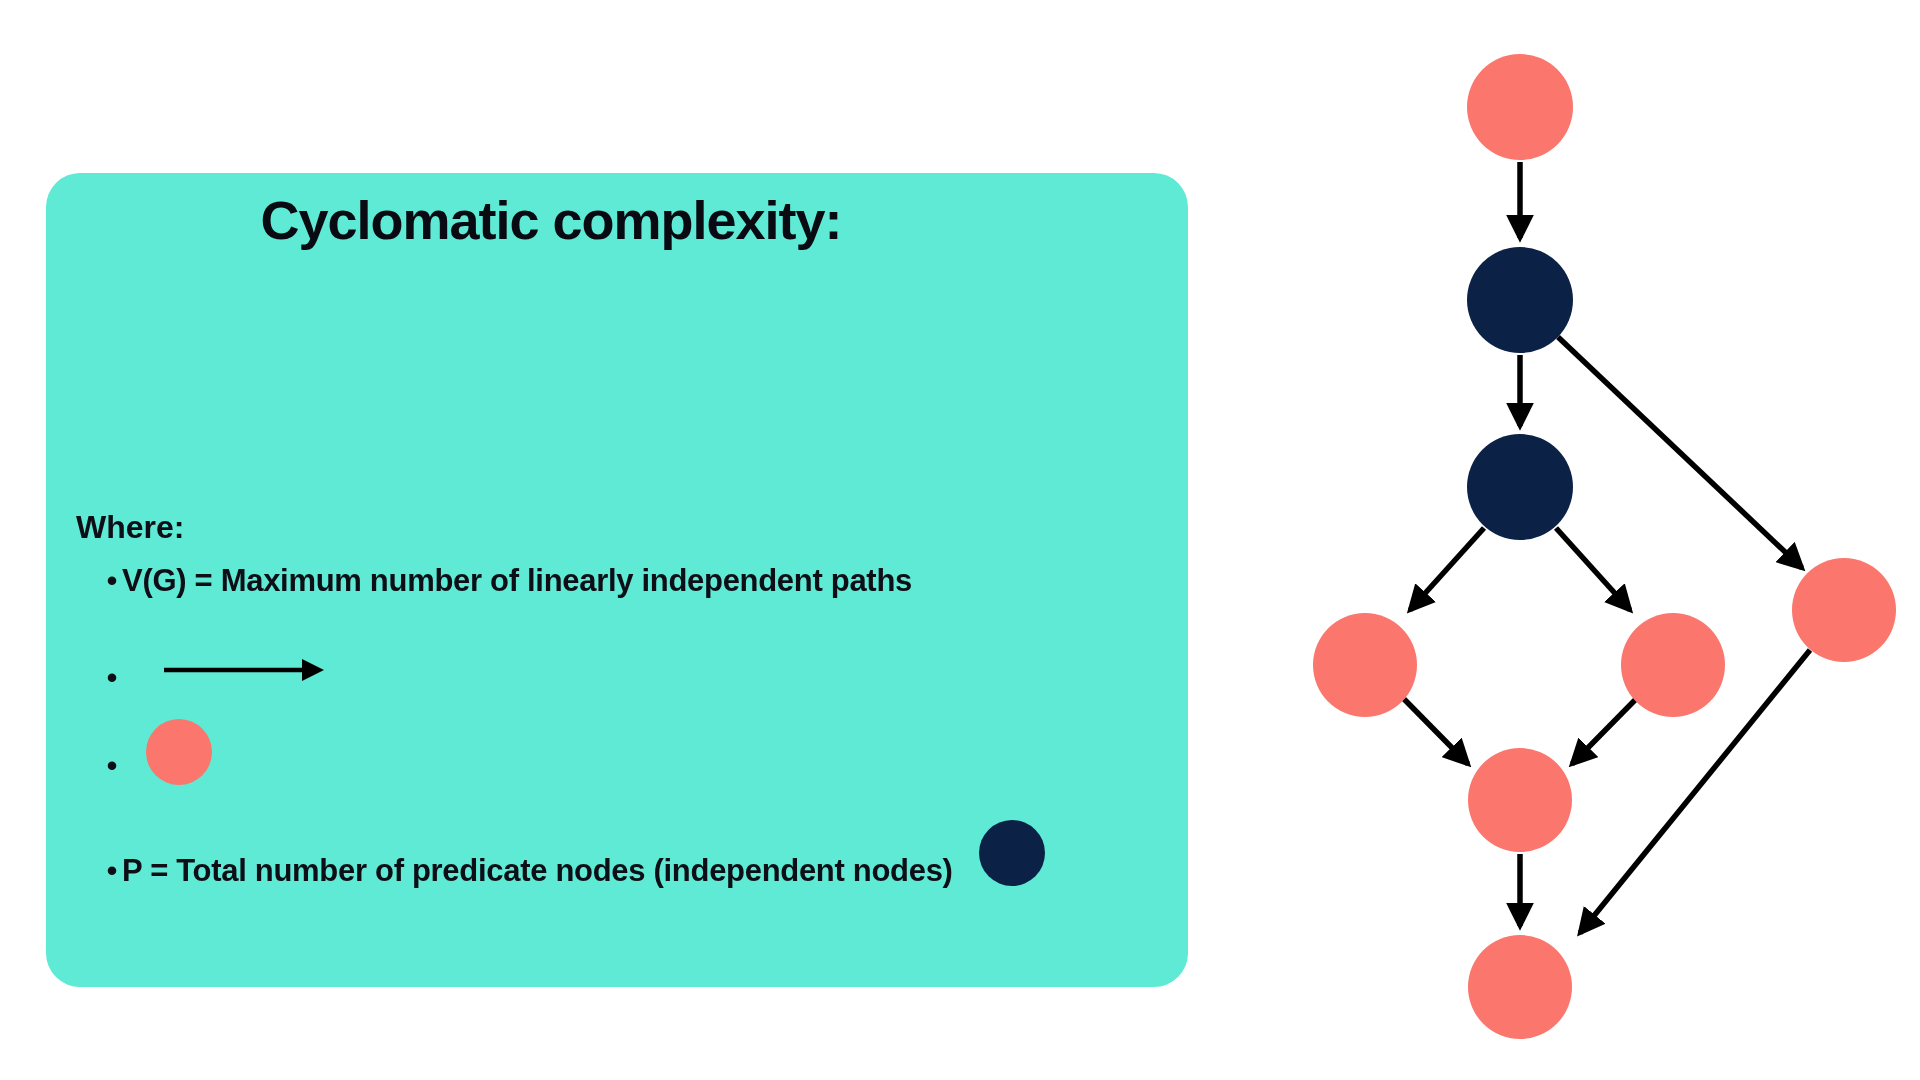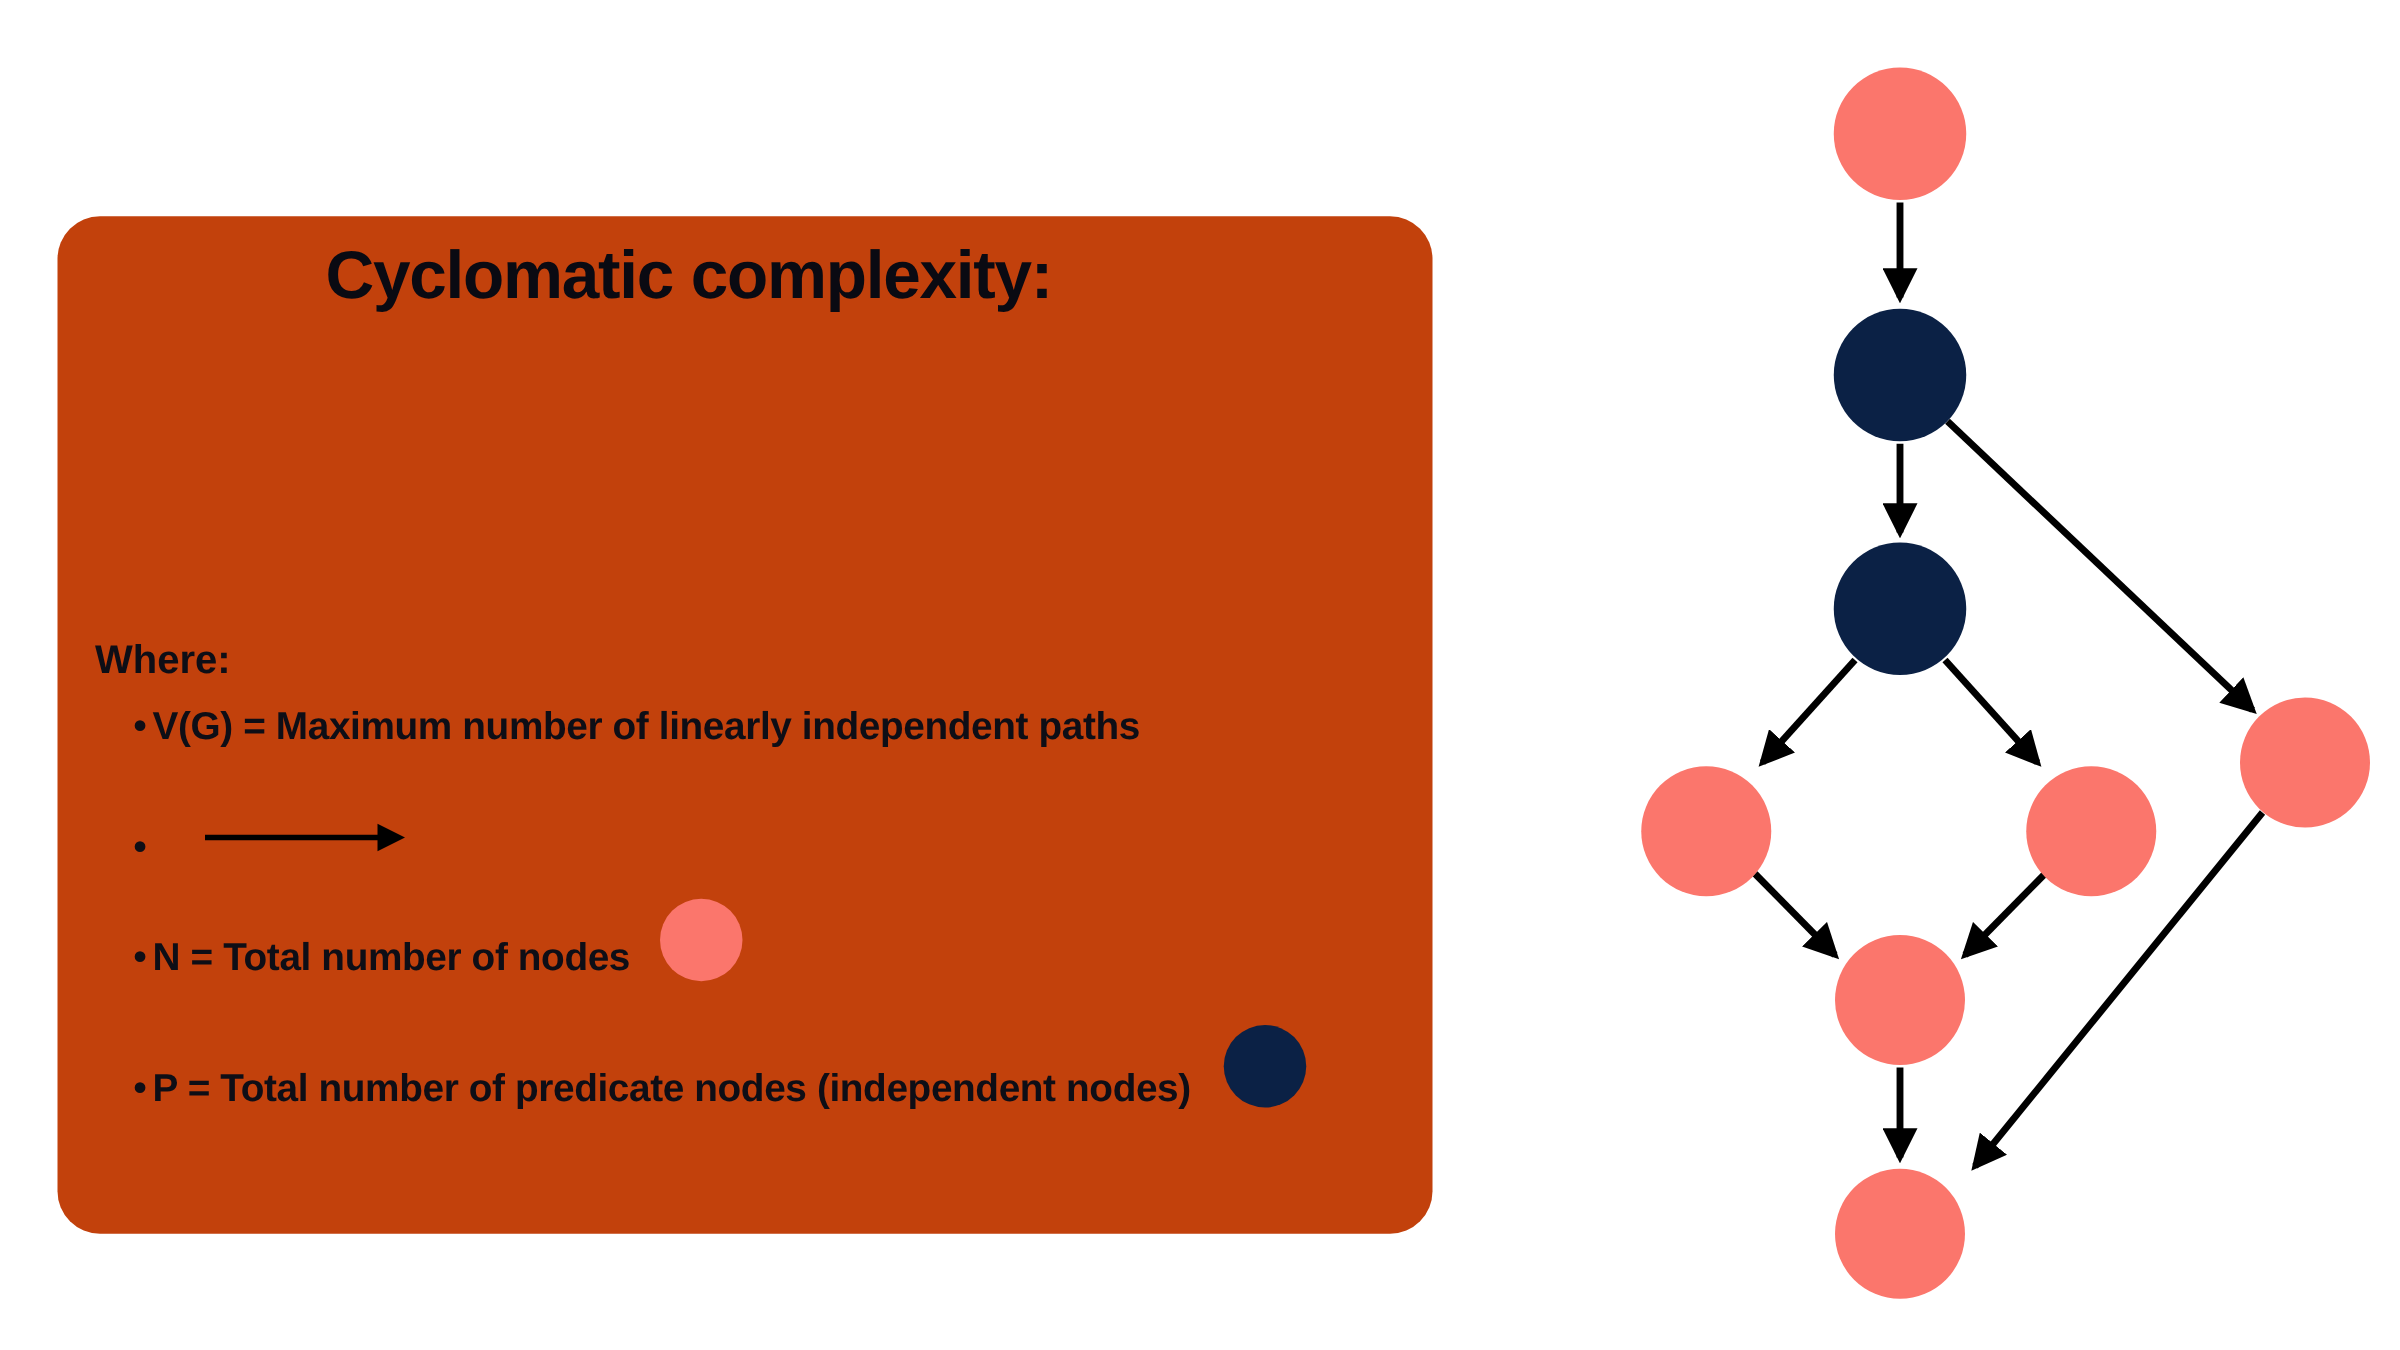--- a/index.html
+++ b/index.html
@@ -49,42 +49,41 @@
   .inline-node.regular{margin-left:24px;transform:translateY(-14px);}
   .inline-node.predicate{margin-left:26px;transform:translateY(-18px);}
   
   .flow-graph{position:absolute;left:1280px;top:30px;}
 </style>
 </head>
 <body>
 
 <div class="screen">
 
-  <div class="panel" id="panel" style="background: #c2410c;">
+  <div class="panel" id="panel" style="background: #5eead4; padding-left: 42px;">
     <div class="panel-title">Cyclomatic complexity:</div>
 
 
     <div class="where-label">Where:</div>
 
     <div class="bullet-row row-1">
       <span class="dot">•</span>
       <span class="btxt">V(G) = Maximum number of linearly independent paths</span>
     </div>
 
     <div class="bullet-row row-2">
       <span class="dot">•</span>
       <svg class="inline-arrow" width="170" height="42" viewBox="0 0 170 42">
         <line x1="2" y1="21" x2="142" y2="21" stroke="#000000" stroke-width="4.5"></line>
         <polygon points="140,10 162,21 140,32" fill="#000000"></polygon>
       </svg>
     </div>
 
     <div class="bullet-row row-3">
       <span class="dot">•</span>
-      <span class="btxt">N = Total number of nodes</span>
       <span class="inline-node regular" id="legend-regular" style="background: rgb(251, 118, 108);"></span>
     </div>
 
     <div class="bullet-row row-4">
       <span class="dot">•</span>
       <span class="btxt">P = Total number of predicate nodes (independent nodes)</span>
       <span class="inline-node predicate" id="legend-predicate" style="background: rgb(11, 33, 69);"></span>
     </div>
   </div>
 

